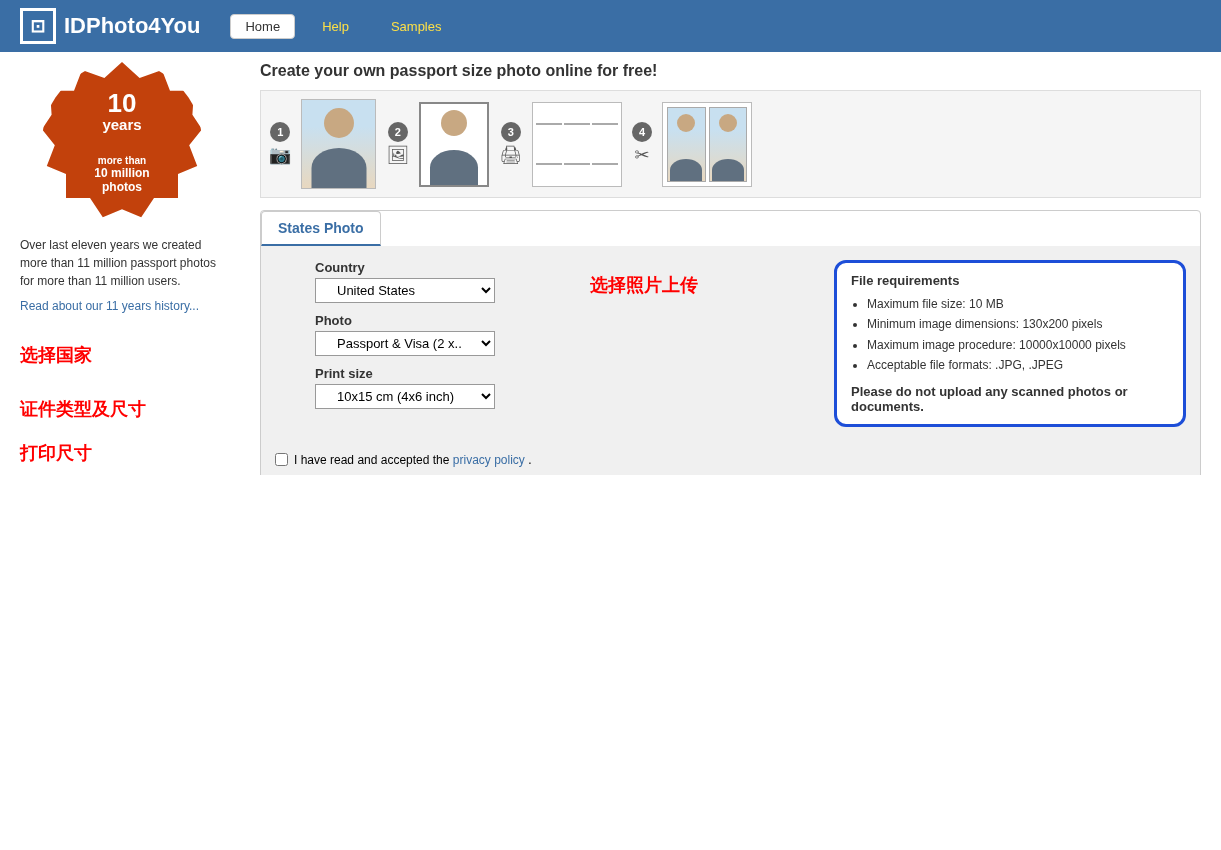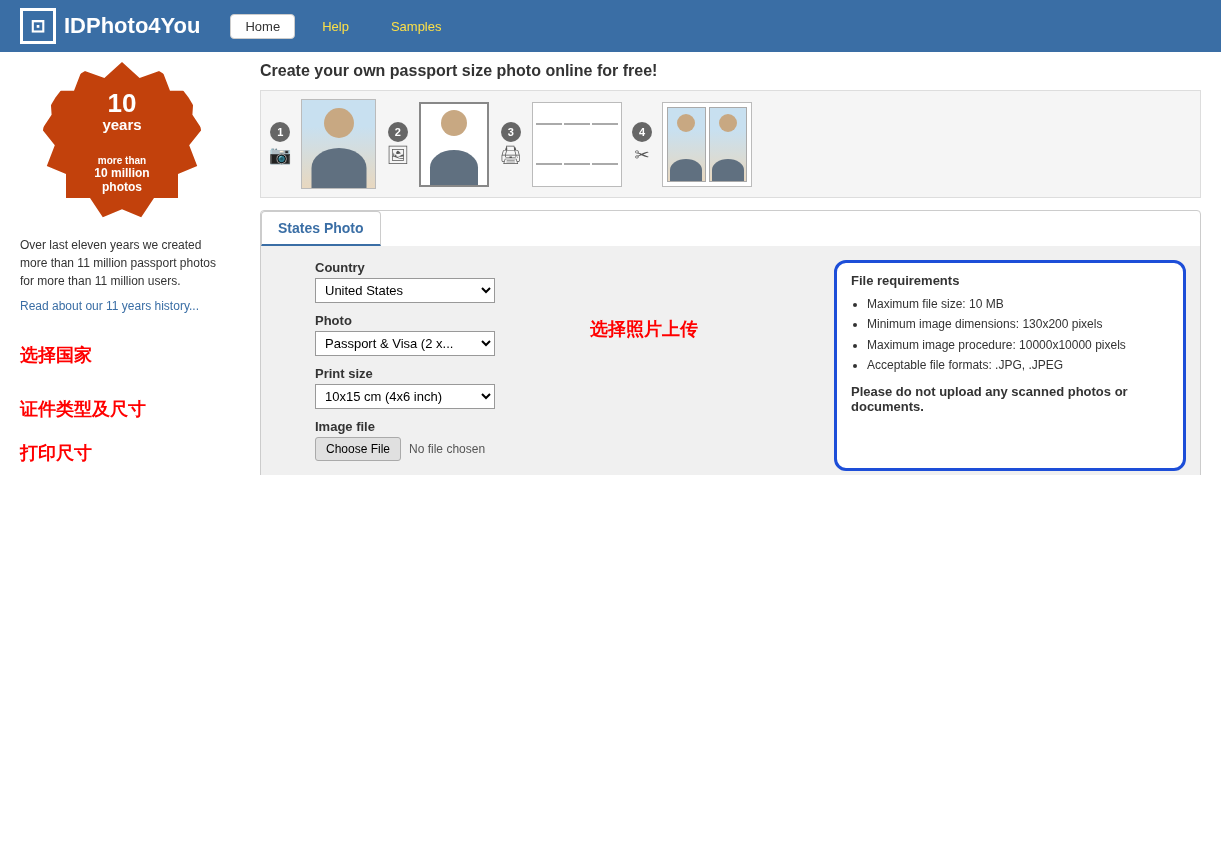--- a/index.html
+++ b/index.html
@@ -113,21 +113,21 @@
     .form-group { margin-bottom: 10px; margin-left: 40px; }
     .form-group label {
       display: block;
       font-weight: bold;
       font-size: 13px;
       margin-bottom: 3px;
       color: #333;
     }
     .form-group select {
       width: 180px;
-      padding: 3px 5px;
+      padding: 3px 17px;
       font-size: 13px;
       border: 1px solid #999;
       background: #fff;
       cursor: pointer;
     }
     .file-input-row { display: flex; align-items: center; gap: 8px; }
     .choose-file-btn {
       padding: 4px 10px;
       background: #e0e0e0;
       border: 1px solid #aaa;
@@ -358,27 +358,20 @@
               <option>Driver License</option>
             </select>
           </div>
           <div class="form-group">
             <label>Print size</label>
             <select>
               <option>10x15 cm (4x6 inch)</option>
               <option>13x18 cm (5x7 inch)</option>
             </select>
           </div>
-          <div class="form-group">
-            <label>Image file</label>
-            <div class="file-input-row">
-              <button class="choose-file-btn">Choose File</button>
-              <span class="no-file-text">No file chosen</span>
-            </div>
-          </div>
         </div>
 
         <div class="file-req">
           <h4>File requirements</h4>
           <ul>
             <li>Maximum file size: 10 MB</li>
             <li>Minimum image dimensions: 130x200 pixels</li>
             <li>Maximum image procedure: 10000x10000 pixels</li>
             <li>Acceptable file formats: .JPG, .JPEG</li>
           </ul>

